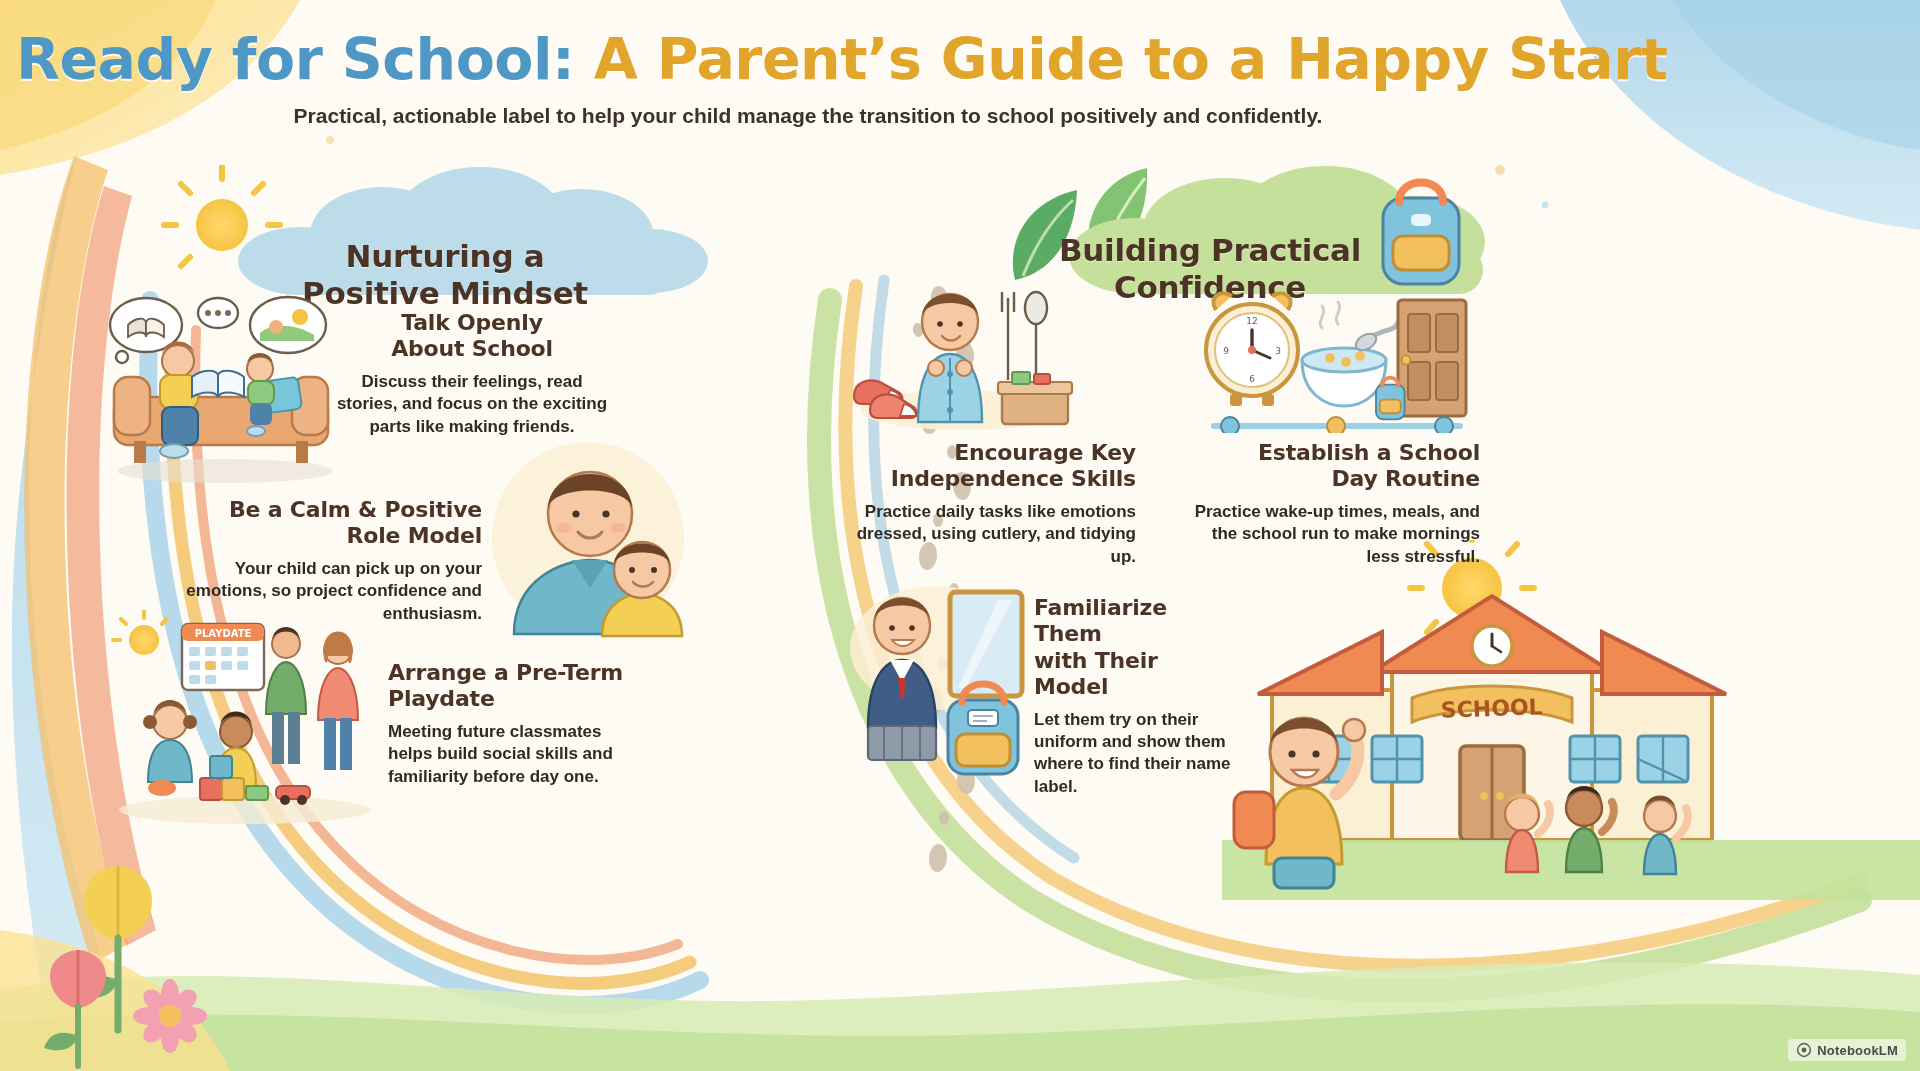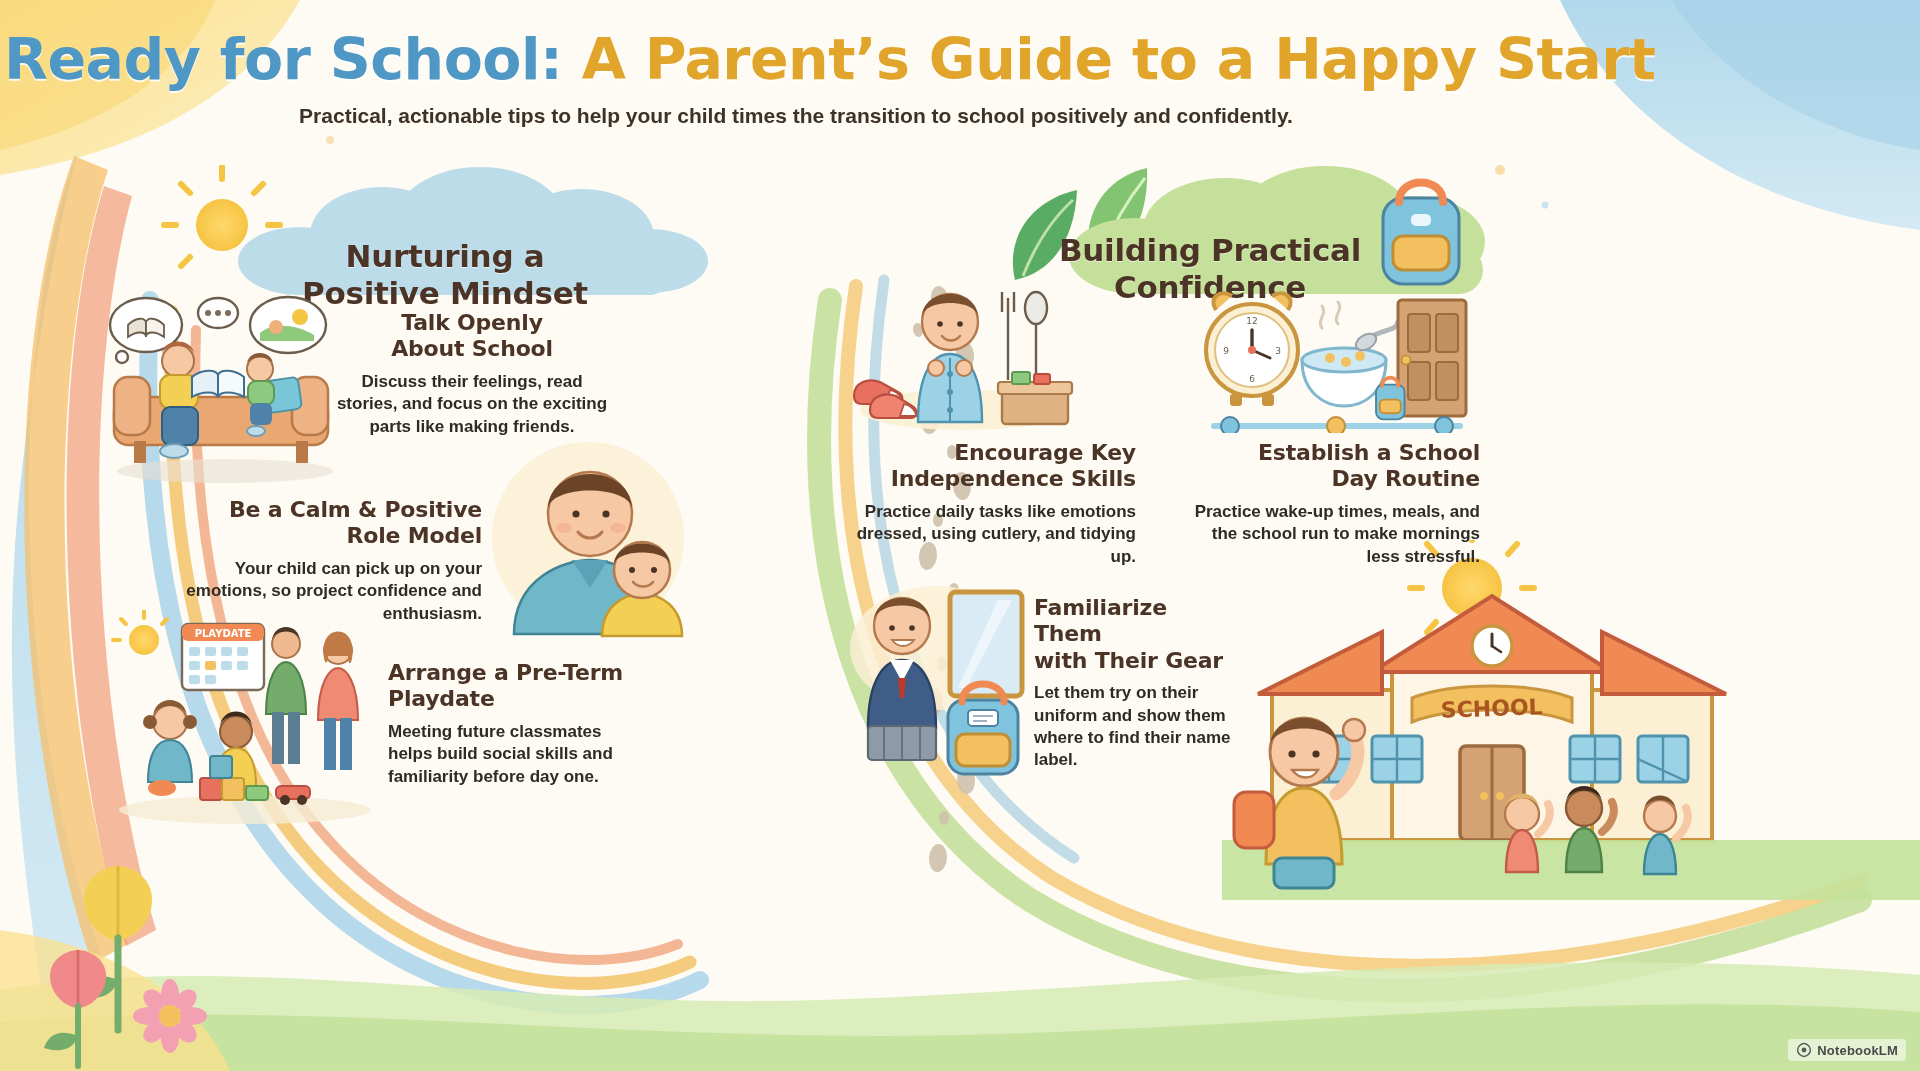--- a/index.html
+++ b/index.html
@@ -8,21 +8,21 @@
     font-family:"Liberation Sans",sans-serif;
     background:#fdfbf4;
     position:relative;
   }
   #poster{position:absolute;inset:0;overflow:hidden;background:#fdfbf4;}
 
   
   .bg-svg{position:absolute;inset:0;width:1920px;height:1071px;}
 
   
-  .header{position:absolute;left:4px;top:30px;width:1584px;text-align:center;z-index:6;}
+  .header{position:absolute;left:16px;top:30px;width:1584px;text-align:center;z-index:6;}
   .title{
     font-family:"DejaVu Sans",sans-serif;
     font-weight:bold;font-size:57px;letter-spacing:-.5px;line-height:1.05;
     white-space:nowrap;
   }
   .title .t-blue{color:#4f97c4;text-shadow:0 2px 0 rgba(255,255,255,.85);}
   .title .t-gold{color:#e2a52c;text-shadow:0 2px 0 rgba(255,255,255,.85);}
   .subtitle{
     margin-top:14px;font-size:21px;font-weight:bold;color:#3d3227;
     white-space:nowrap;
@@ -139,21 +139,21 @@
       <ellipse cx="944" cy="818" rx="5" ry="7"></ellipse>
       <ellipse cx="938" cy="858" rx="9" ry="14" transform="rotate(4 938 858)"></ellipse>
     </g>
   </svg>
 
   <div class="header">
     <div class="title">
       <span class="t-blue">Ready for School:</span>
       <span class="t-gold">A Parent’s Guide to a Happy Start</span>
     </div>
-    <div class="subtitle">Practical, actionable tips to help your child times the transition to school positively and confidently.</div>
+    <div class="subtitle">Practical, actionable label to help your child manage the transition to school positively and confidently.</div>
   </div>
 
   <svg style="position:absolute;left:150px;top:165px;z-index:5;" width="560" height="130" viewBox="0 0 560 130">
     <g>
       <circle cx="72" cy="60" r="26" fill="url(#gSun)"></circle>
       <g stroke="#f6c443" stroke-width="6" stroke-linecap="round">
         <line x1="72" y1="14" x2="72" y2="2"></line>
         <line x1="40" y1="28" x2="31" y2="19"></line>
         <line x1="104" y1="28" x2="113" y2="19"></line>
         <line x1="26" y1="60" x2="14" y2="60"></line>
@@ -526,21 +526,21 @@
       <rect x="110" y="156" width="54" height="32" rx="9" fill="#f3c05f" stroke="#c08f34" stroke-width="3"></rect>
       <rect x="122" y="132" width="30" height="16" rx="4" fill="#ffffff" stroke="#4b83a0" stroke-width="2"></rect>
       <g stroke="#9fb3c4" stroke-width="2">
           <line x1="127" y1="138" x2="147" y2="138"></line>
           <line x1="127" y1="143" x2="141" y2="143"></line>
         </g>
     </g>
   </svg>
   <div class="card ta-l" style="left:1034px;top:595px;width:198px;">
     <div class="ch">Familiarize Them</div>
-    <div class="ch">with Their Gear</div>
+    <div class="ch">with Their Model</div>
     <div class="cb">Let them try on their uniform and show them where to find their name label.</div>
   </div>
 
   <svg class="ill" style="left:1222px;top:540px;z-index:6;" width="700" height="360" viewBox="0 0 700 360">
 
     <g>
       <circle cx="250" cy="48" r="30" fill="url(#gSun)"></circle>
       <g stroke="#f6c443" stroke-width="6" stroke-linecap="round">
         <line x1="250" y1="0" x2="250" y2="-10"></line>
         <line x1="214" y1="14" x2="205" y2="4"></line>

